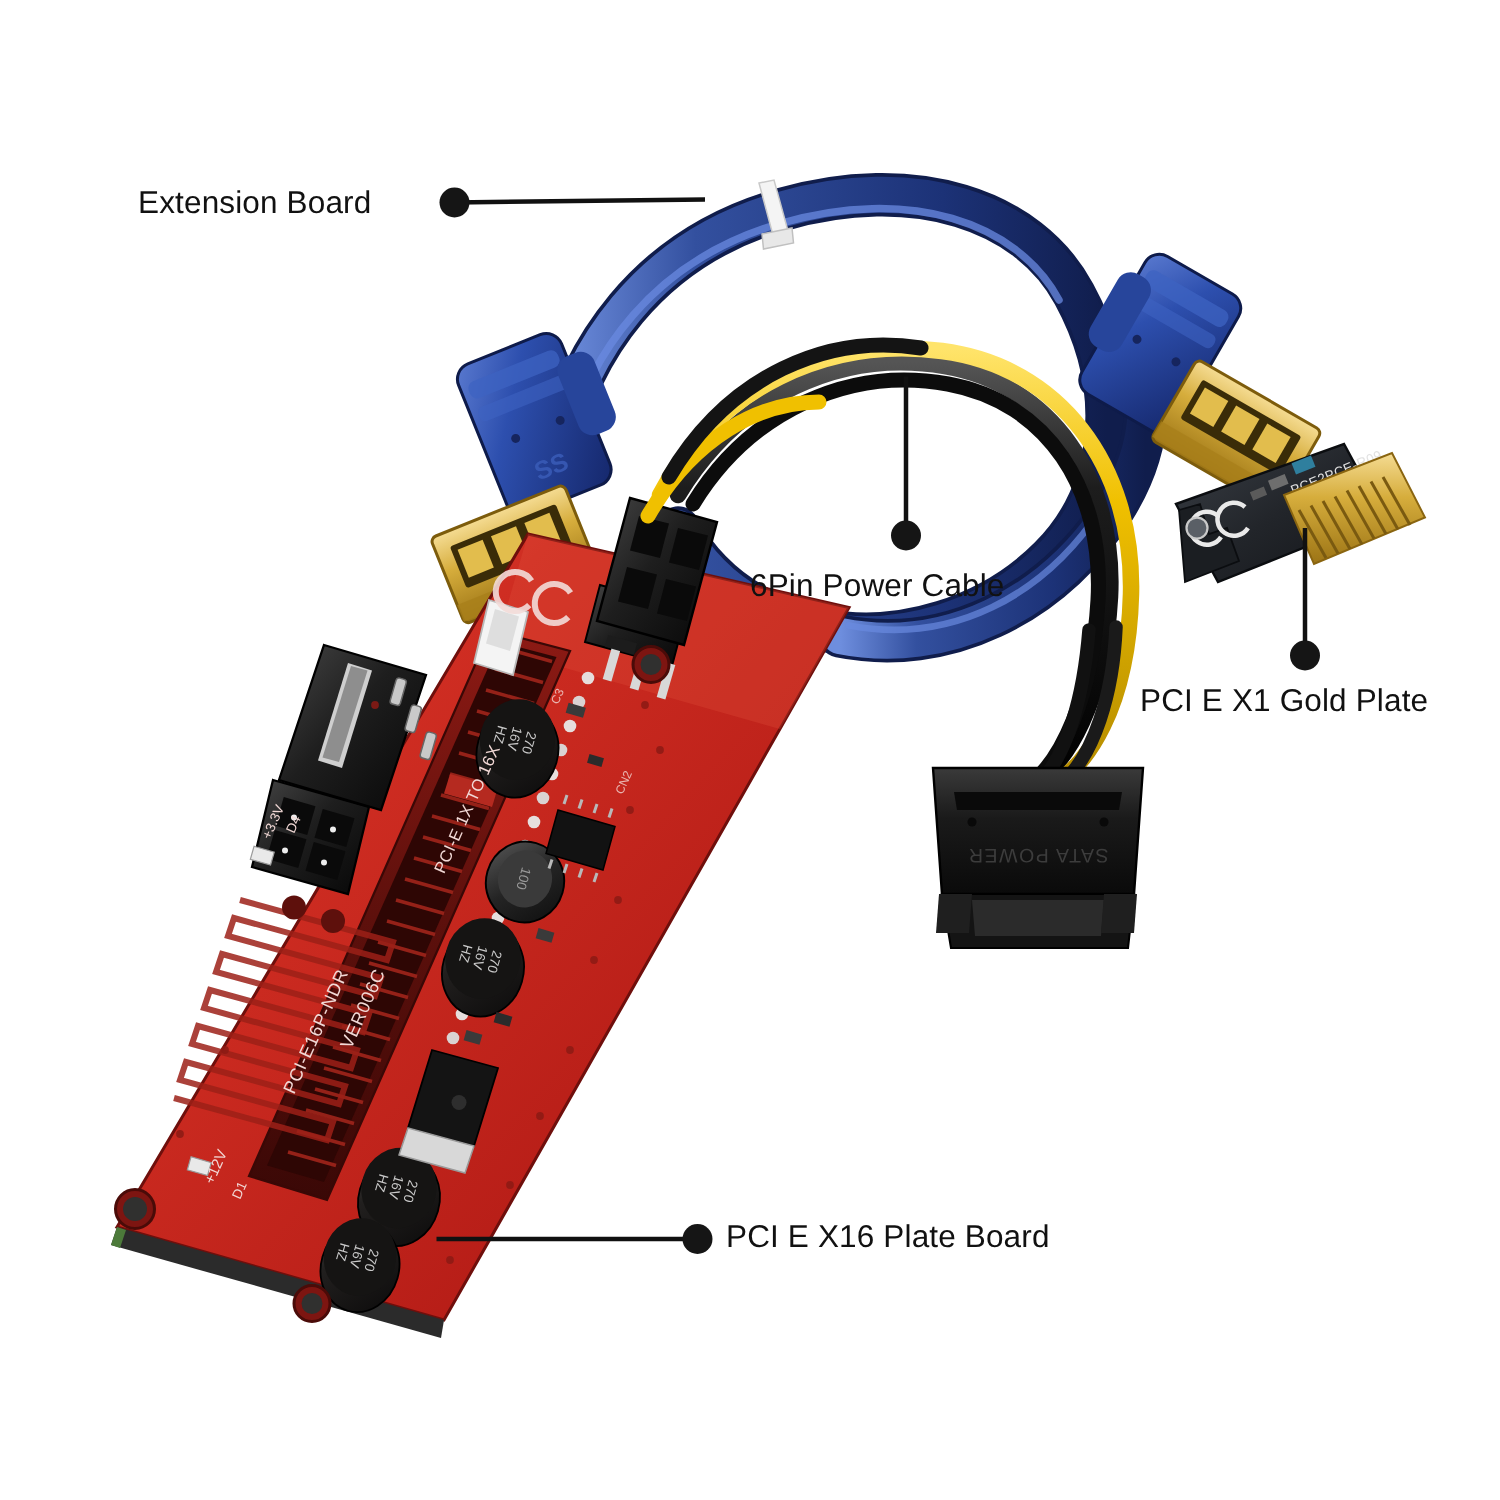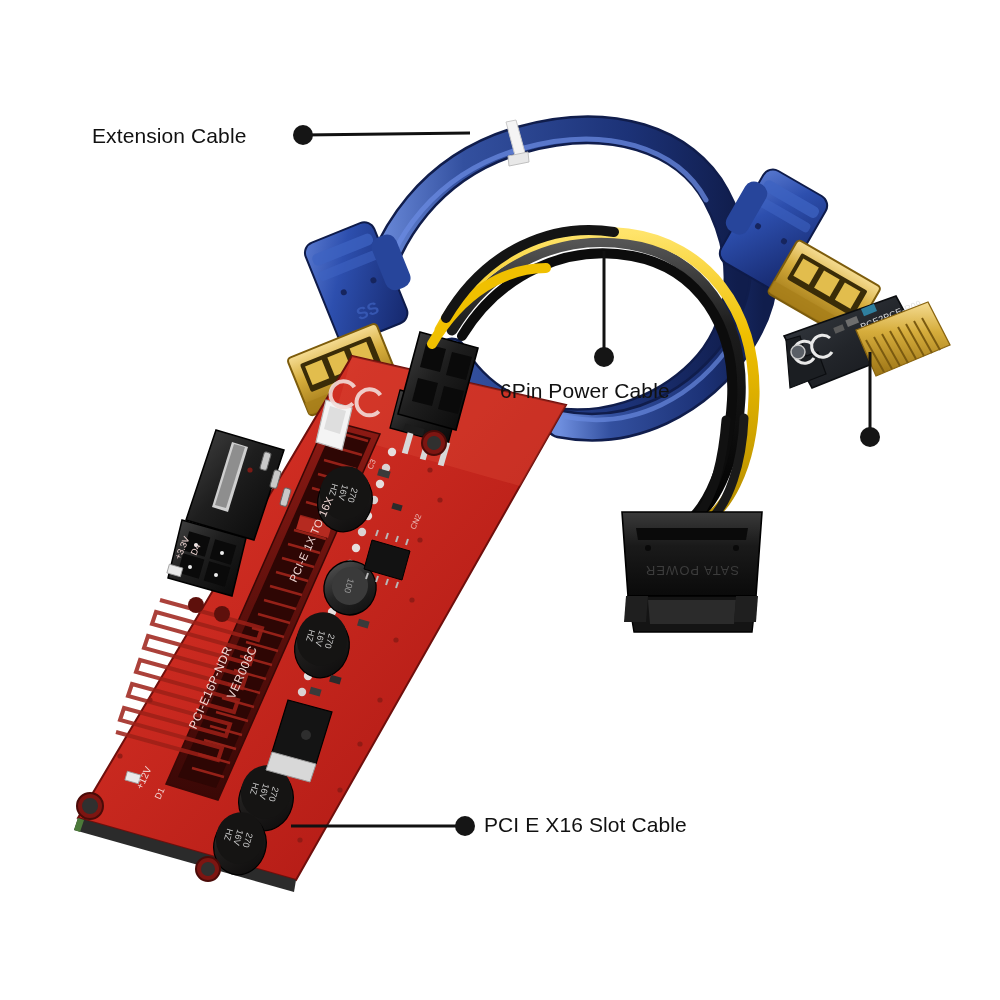--- a/index.html
+++ b/index.html
@@ -473,20 +473,21 @@
       <circle cx="604" cy="357" r="10" fill="#151515"></circle>
 
       <line x1="870" y1="437" x2="870" y2="352" stroke="#111111" stroke-width="3"></line>
       <circle cx="870" cy="437" r="10" fill="#151515"></circle>
 
       <line x1="465" y1="826" x2="291" y2="826" stroke="#111111" stroke-width="3"></line>
       <circle cx="465" cy="826" r="10" fill="#151515"></circle>
     </g>
   </svg>
 
-  <div class="callout-label lbl-ext">Extension Cable</div>
+  <div class="callout-label lbl-ext">Extension Board</div>
 
   <div class="callout-label lbl-6pin">6Pin Power Cable</div>
 
-
-  <div class="callout-label lbl-x16">PCI E X16 Slot Cable</div>
+  <div class="callout-label lbl-x1">PCI E X1 Gold Plate</div>
+
+  <div class="callout-label lbl-x16">PCI E X16 Plate Board</div>
 
 </div>
 
 </body></html>

